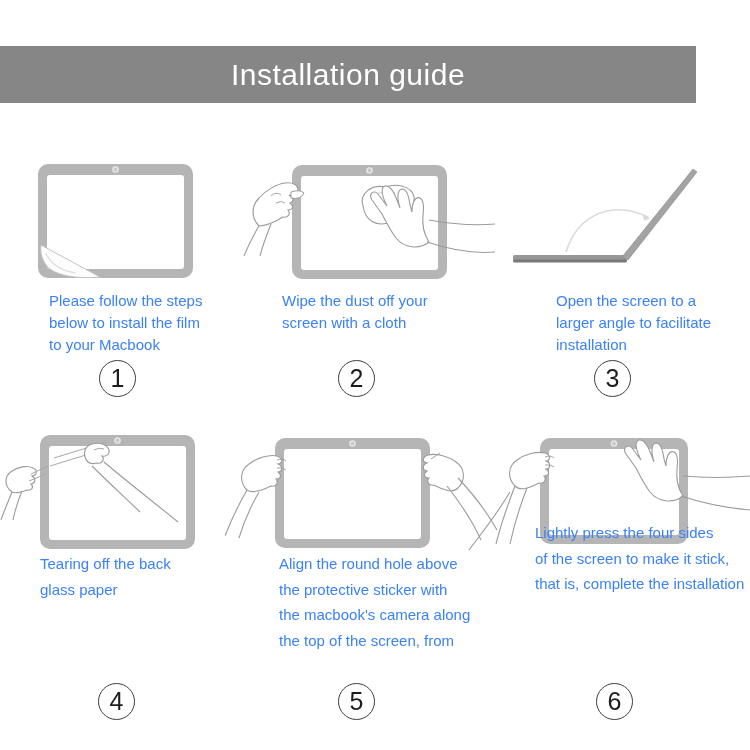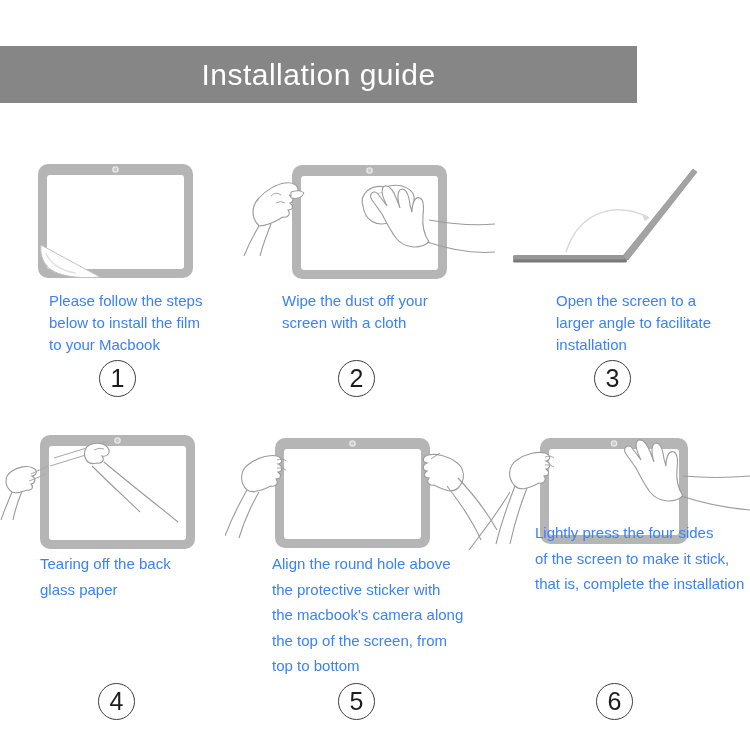--- a/index.html
+++ b/index.html
@@ -2,21 +2,21 @@
 <html><head>
 <meta charset="utf-8">
 <style>
   html,body{margin:0;padding:0;}
   body{
     width:750px;height:750px;position:relative;overflow:hidden;
     background:#ffffff;
     font-family:"Liberation Sans", sans-serif;
   }
   .header{
-    position:absolute;left:0;top:46px;width:637px;height:57px;
+    position:absolute;left:0;top:46px;width:696px;height:57px;
     background:#868686;display:flex;align-items:center;justify-content:center;
   }
   .header-title{color:#ffffff;font-size:30px;letter-spacing:0.5px;}
   .illus{position:absolute;}
   .step-text{position:absolute;font-size:15px;color:#3b82f6;}
   .lh22 .line{line-height:22px;}
   .lh25 .line{line-height:25.5px;}
   .num-circle{
     position:absolute;width:35px;height:35px;border:1.5px solid #3f3f3f;border-radius:50%;
     display:flex;align-items:center;justify-content:center;
@@ -28,21 +28,21 @@
   #svg2{left:243px;top:158px;}
   #text2{left:282px;top:290px;}
   #circ2{left:338px;top:360px;}
   #svg3{left:500px;top:162px;}
   #text3{left:516px;top:290px;margin-left:40px;}
   #circ3{left:594px;top:360px;}
   #svg4{left:0px;top:428px;}
   #text4{left:40px;top:551px;}
   #circ4{left:98px;top:683px;}
   #svg5{left:225px;top:426px;}
-  #text5{left:272px;top:551px;}
+  #text5{left:279px;top:551px;}
   #circ5{left:338px;top:683px;}
   #svg6{left:495px;top:426px;}
   #text6{left:515px;top:520px;margin-left:20px;}
   #circ6{left:596px;top:683px;}
 </style>
 </head>
 <body>
 
 <div class="header">
   <div class="header-title">Installation guide</div>
@@ -131,21 +131,20 @@
     <path d="M22,64 C14,78 6,94 0,110 M34,66 C26,80 19,95 14,112" fill="none" stroke="#9b9b9b" stroke-width="1.1"></path>
     <path d="M233,62 C241,54 240,42 231,36 C223,30 211,27 203,29 C197,31 197,36 202,37 C197,39 197,44 202,45 C198,48 199,52 204,52 C201,56 204,60 209,59 C217,63 227,68 233,62 Z" fill="#ffffff" stroke="#9b9b9b" stroke-width="1.1"></path>
     <path d="M206,33 l9,-6" fill="none" stroke="#9b9b9b" stroke-width="0.9"></path>
     <path d="M233,52 C248,68 262,86 272,104 M222,60 C236,78 248,96 256,114 M285,66 C272,88 256,108 244,124" fill="none" stroke="#9b9b9b" stroke-width="1.1"></path>
   </svg>
   <div id="text5" class="step-text lh25">
     <div class="line">Align the round hole above</div>
     <div class="line">the protective sticker with</div>
     <div class="line">the macbook's camera along</div>
     <div class="line">the top of the screen, from</div>
-    <div class="line">top to bottom</div>
   </div>
   <div id="circ5" class="num-circle">5</div>
 </div>
 
 <div>
   <svg id="svg6" class="illus" width="255" height="142" viewBox="0 0 255 142">
     <rect x="45" y="12" width="148" height="106" rx="10" fill="#b5b5b5"></rect>
     <rect x="54" y="23" width="130" height="86" rx="3" fill="#ffffff"></rect>
     <circle cx="119" cy="17.5" r="2.6" fill="#c9c9c9" stroke="#e8e8e8" stroke-width="1.4"></circle>
     <path d="M20,60 C12,52 13,40 22,34 C30,28 42,25 50,27 C56,29 56,34 51,35 C56,37 56,42 51,43 C55,46 54,50 49,50 C52,54 49,58 44,57 C36,61 26,66 20,60 Z" fill="#ffffff" stroke="#9b9b9b" stroke-width="1.1"></path>

